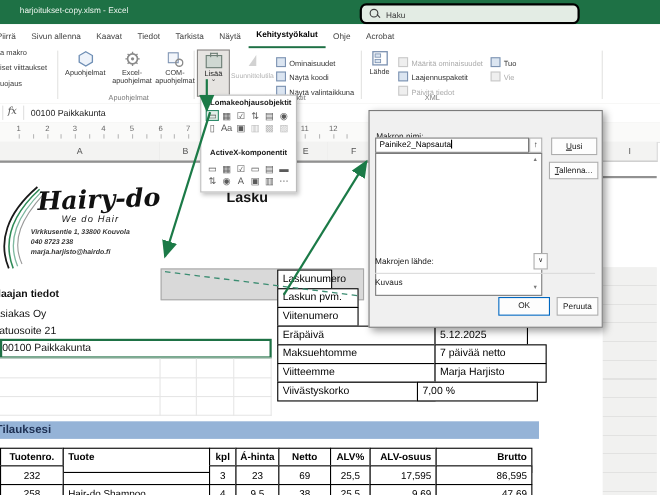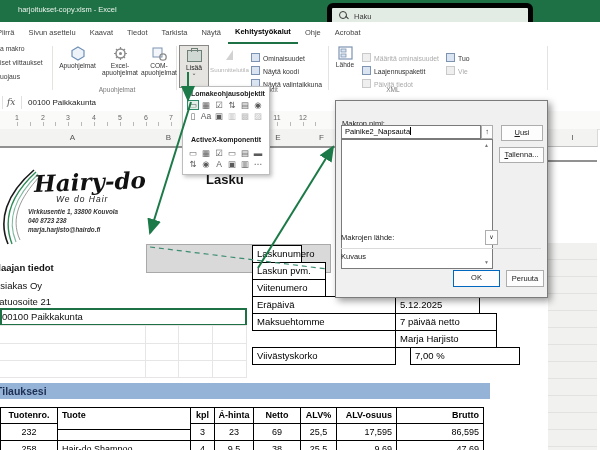--- a/index.html
+++ b/index.html
@@ -3,21 +3,21 @@
 <meta charset="utf-8">
 <style>
   html,body{margin:0;padding:0;background:#fff;}
   #app{position:relative;width:600px;height:450px;overflow:hidden;
        font-family:"Liberation Sans",sans-serif;background:#fff;color:#222;}
   .abs{position:absolute;}
   
   #titlebar{left:0;top:0;width:600px;height:22px;background:#1e7145;}
   #titlebar .title{left:18px;top:5px;font-size:7.5px;color:#eaf3ec;text-align:center;}
   #searchbox{left:327px;top:3px;width:196px;height:15px;background:#e3ece4;
-             border:5px solid #000000;border-radius:6px;}
+             border:2px solid #000000;border-radius:6px;}
   #searchbox .mag{left:7px;top:3px;width:6px;height:6px;border:1.2px solid #3a3a3a;border-radius:50%;}
   #searchbox .maghandle{left:13px;top:9px;width:4px;height:1.2px;background:#3a3a3a;transform:rotate(45deg);}
   #searchbox .ph{left:22px;top:3.5px;font-size:7.5px;color:#3a3a3a;}
   
   #tabrow{left:0;top:22px;width:600px;height:22px;background:#fff;display:flex;align-items:center;}
   .tab{font-size:7.5px;color:#444;padding:0 7px;line-height:20px;white-space:nowrap;}
   .tab.first{margin-left:-10px;}
   .tab.active{color:#000;font-weight:bold;border-bottom:2.5px solid #1e7145;}
   
   #ribbon{left:0;top:44px;width:600px;height:50px;background:#fff;border-bottom:1px solid #dcdcda;}
@@ -107,21 +107,21 @@
     <span class="abs title">harjoitukset-copy.xlsm - Excel</span>
     <div class="abs" id="searchbox">
       <span class="abs mag"></span>
       <span class="abs maghandle"></span>
       <span class="abs ph">Haku</span>
     </div>
   </div>
 
   <div class="abs" id="tabrow">
     <span class="tab first">Piirrä</span>
-    <span class="tab">Sivun asettelu</span>
+    <span class="tab">Sivun allenna</span>
     <span class="tab">Kaavat</span>
     <span class="tab">Tiedot</span>
     <span class="tab">Tarkista</span>
     <span class="tab">Näytä</span>
     <span class="tab active">Kehitystyökalut</span>
     <span class="tab">Ohje</span>
     <span class="tab">Acrobat</span>
   </div>
 
   <div class="abs" id="ribbon">
@@ -271,23 +271,24 @@
   <div class="abs cellline" style="left:212px;top:326px;width:1px;height:52px"></div>
   <div class="abs cellline" style="left:246px;top:326px;width:1px;height:52px"></div>
 
   <div class="abs inv-label" style="left:252px;top:245px;width:50px">Laskunumero</div>
   <div class="abs inv-label" style="left:252px;top:262px;width:74px">Laskun pvm.</div>
   <div class="abs inv-label" style="left:252px;top:279px;width:74px">Viitenumero</div>
   <div class="abs inv-label" style="left:252px;top:296px;width:144px">Eräpäivä</div>
   <div class="abs inv-value" style="left:395px;top:296px;width:85px">5.12.2025</div>
   <div class="abs inv-label" style="left:252px;top:313px;width:144px">Maksuehtomme</div>
   <div class="abs inv-value" style="left:395px;top:313px;width:102px">7 päivää netto</div>
+  <div class="abs inv-label" style="left:252px;top:330px;width:144px">Viitteemme</div>
   <div class="abs inv-value" style="left:395px;top:330px;width:102px">Marja Harjisto</div>
   <div class="abs inv-label" style="left:252px;top:347px;width:144px">Viivästyskorko</div>
-  <div class="abs inv-value" style="left:410px;top:347px;width:110px">7,00 %</div>
+  <div class="abs inv-value" style="left:379px;top:347px;width:110px">7,00 %</div>
 
   <div class="abs" id="orderband">
       <span class="abs">Tilauksesi</span>
     </div>
   <div class="abs ot-cell ot-head tc" style="left:0;top:407px;width:58px">Tuotenro.</div>
   <div class="abs ot-cell ot-head tl" style="left:57px;top:407px;width:134px">Tuote</div>
   <div class="abs ot-cell ot-head tc" style="left:190px;top:407px;width:25px">kpl</div>
   <div class="abs ot-cell ot-head tc" style="left:214px;top:407px;width:40px">Á-hinta</div>
   <div class="abs ot-cell ot-head tc" style="left:253px;top:407px;width:48px">Netto</div>
   <div class="abs ot-cell ot-head tc" style="left:300px;top:407px;width:37px">ALV%</div>

